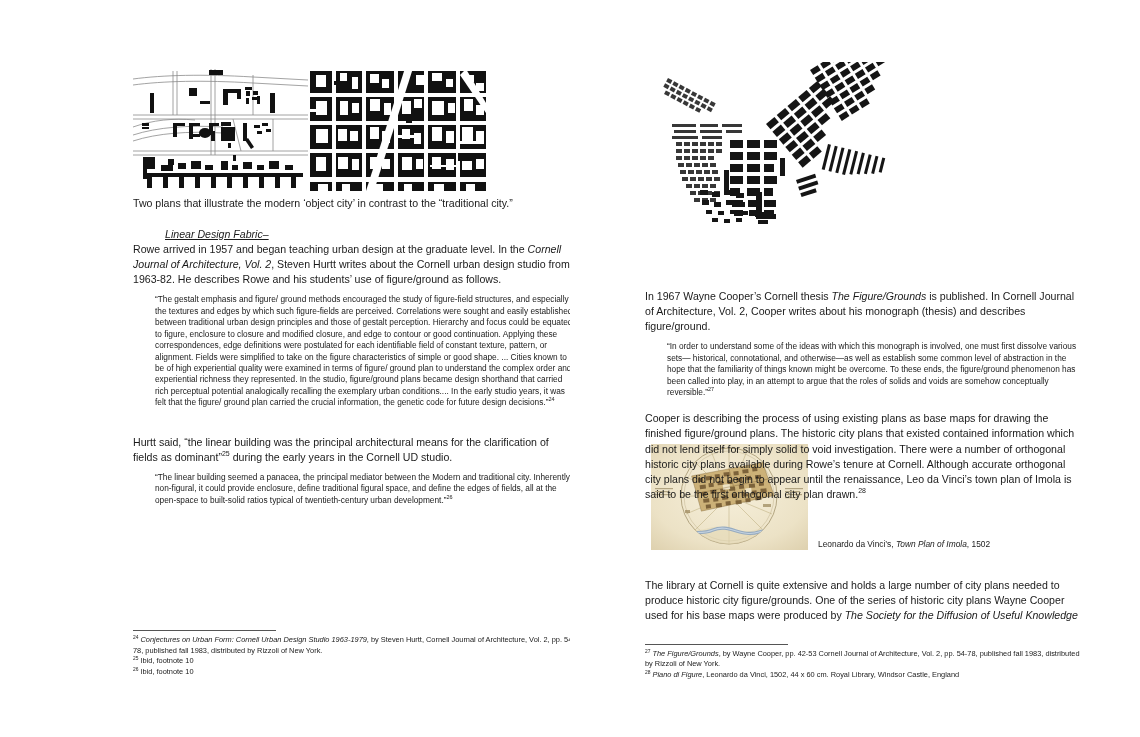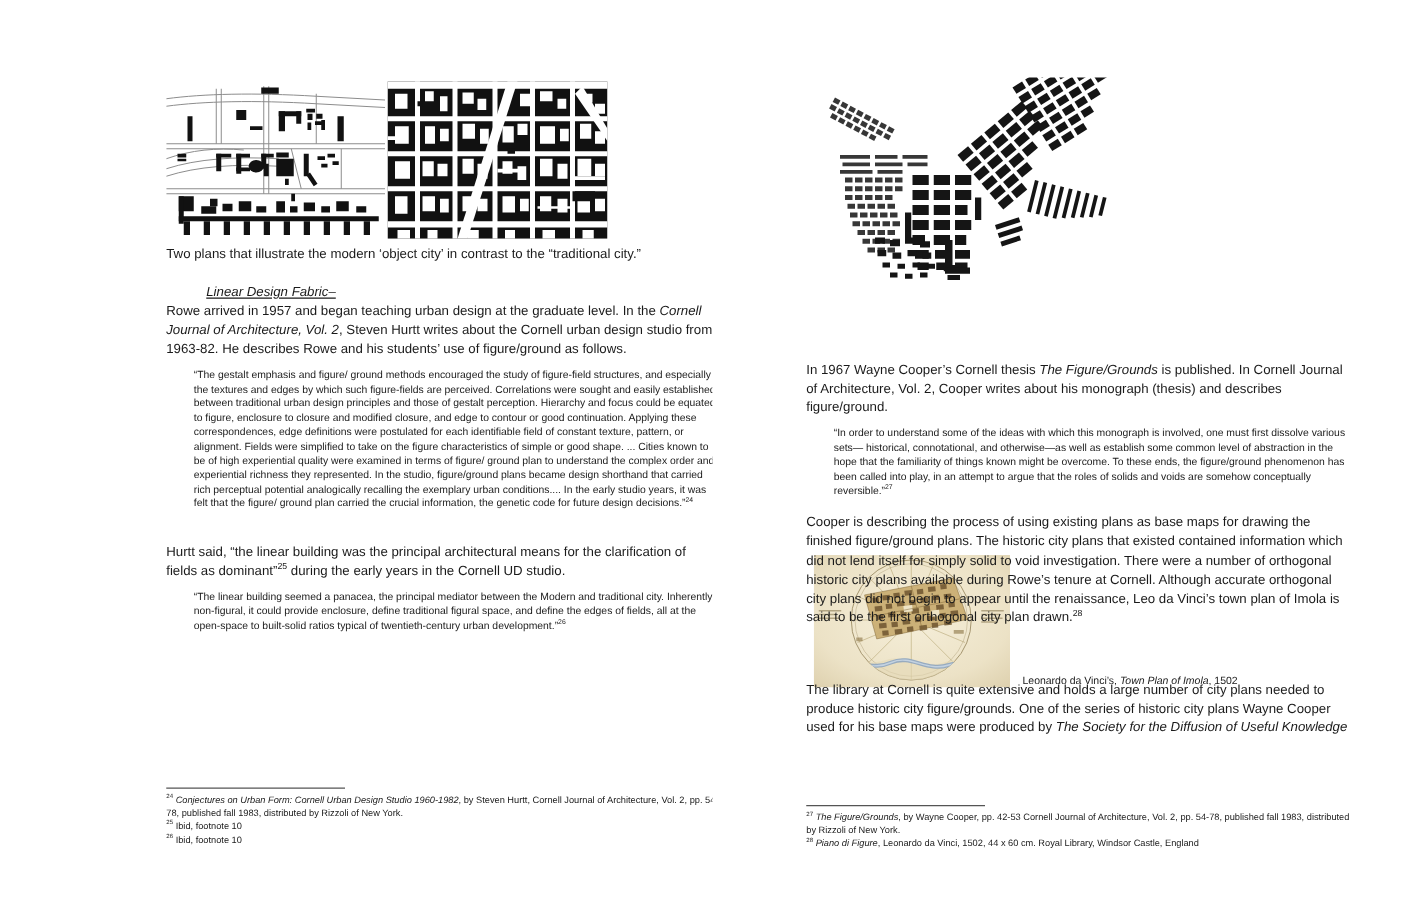--- a/index.html
+++ b/index.html
@@ -324,21 +324,21 @@
 
       <p class="body-text"><span>Hurtt said, “the linear building was the principal architectural means for the clarification of fields as dominant”</span><sup>25</sup><span> during the early years in the Cornell UD studio.</span></p>
 
       <div class="gap-s"></div>
 
       <p class="quote"><span>“The linear building seemed a panacea, the principal mediator between the Modern and traditional city. Inherently non-figural, it could provide enclosure, define traditional figural space, and define the edges of fields, all at the open-space to built-solid ratios typical of twentieth-century urban development.”</span><sup>26</sup></p>
     </div>
 
     <div class="footnote-area" style="left:85px; width:445px;">
       <div class="fn-rule"></div>
-      <p class="fn-line"><sup>24</sup> <i>Conjectures on Urban Form: Cornell Urban Design Studio 1960-1982</i><span>, by Steven Hurtt, Cornell Journal of Architecture, Vol. 2, pp. 54-78, published fall 1983, distributed by Rizzoli of New York.</span></p>
+      <p class="fn-line"><sup>24</sup> <i>Conjectures on Urban Form: Cornell Urban Design Studio 1963-1979</i><span>, by Steven Hurtt, Cornell Journal of Architecture, Vol. 2, pp. 54-78, published fall 1983, distributed by Rizzoli of New York.</span></p>
       <p class="fn-line"><sup>25</sup> <span>Ibid, footnote 10</span></p>
       <p class="fn-line"><sup>26</sup> <span>Ibid, footnote 10</span></p>
     </div>
   </div>
 
   <div class="page page-right right">
   </div>
 
   <div class="fig-seattle">
     <svg class="fig" width="240" height="178" viewBox="0 0 240 178">
@@ -681,21 +681,21 @@
 
     <div class="gap-s"></div>
 
     <p class="quote"><span>“In order to understand some of the ideas with which this monograph is involved, one must first dissolve various sets— historical, connotational, and otherwise—as well as establish some common level of abstraction in the hope that the familiarity of things known might be overcome. To these ends, the figure/ground phenomenon has been called into play, in an attempt to argue that the roles of solids and voids are somehow conceptually reversible.”</span><sup>27</sup></p>
 
     <div class="gap-m"></div>
 
     <p class="body-text"><span>Cooper is describing the process of using existing plans as base maps for drawing the finished figure/ground plans.  The historic city plans that existed contained information which did not lend itself for simply solid to void investigation.   There were a number of orthogonal historic city plans available during Rowe’s tenure at Cornell. Although accurate orthogonal city plans did not begin to appear until the renaissance, Leo da Vinci’s town plan of Imola is said to be the first orthogonal city plan drawn.</span><sup>28</sup></p>
   </div>
 
-  <div style="position:absolute; left:645px; top:545px; width:435px;">
+  <div style="position:absolute; left:645px; top:578px; width:435px;">
     <p class="body-text"><span>The library at Cornell is quite extensive and holds a large number of city plans needed to produce historic city figure/grounds.  One of the series of historic city plans Wayne Cooper used for his base maps were produced by </span><i>The Society for the Diffusion of Useful Knowledge</i></p>
   </div>
 
   <div class="footnote-area" style="left:645px; width:440px; bottom:57px;">
     <div class="fn-rule"></div>
     <p class="fn-line"><sup>27</sup> <i>The Figure/Grounds</i><span>, by Wayne Cooper, pp. 42-53 Cornell Journal of Architecture, Vol. 2, pp. 54-78, published fall 1983, distributed by Rizzoli of New York.</span></p>
     <p class="fn-line"><sup>28</sup> <i>Piano di Figure</i><span>, Leonardo da Vinci, 1502, 44 x 60 cm. Royal Library, Windsor Castle, England</span></p>
   </div>
 
 

